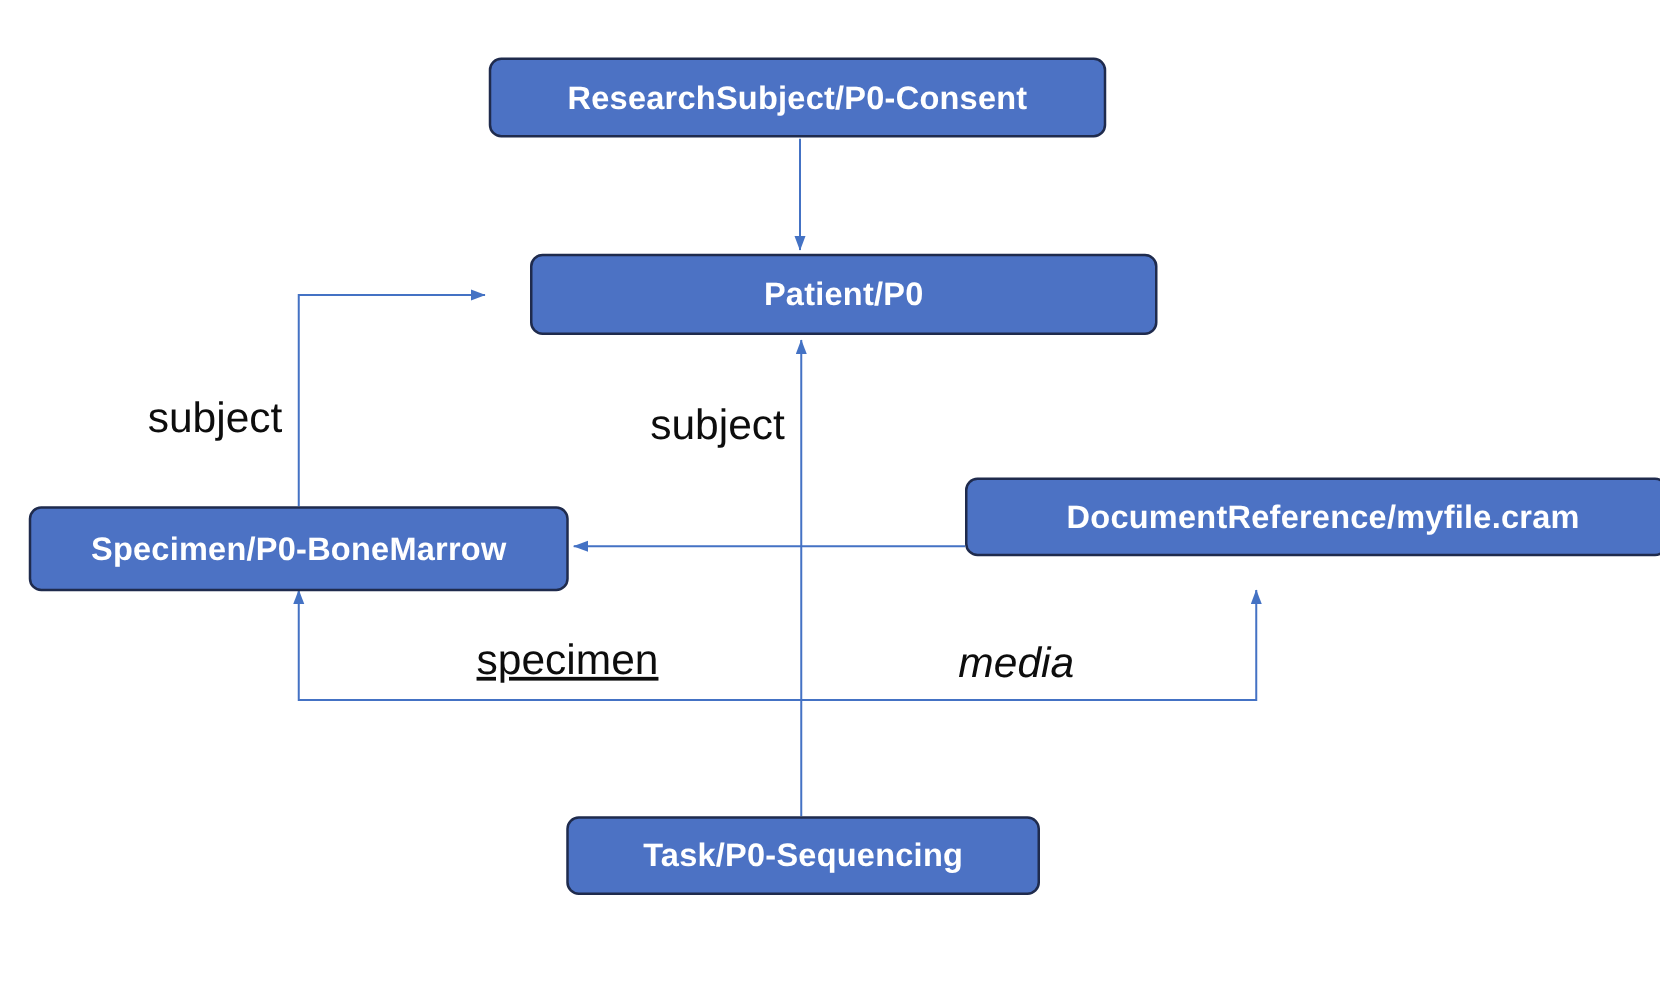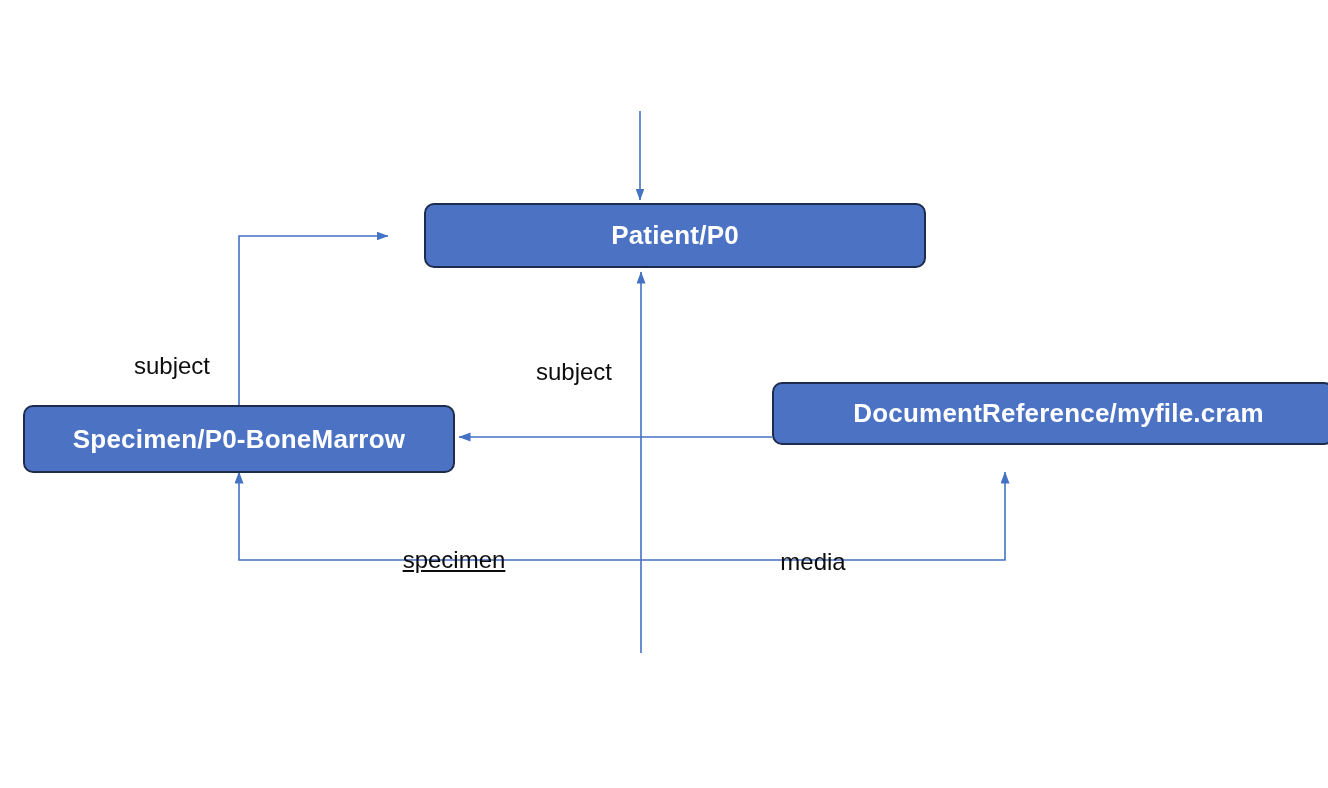--- a/index.html
+++ b/index.html
@@ -38,24 +38,23 @@
     color: var(--node-text, #ffffff);
     font-size: 26px;
     font-weight: bold;
     letter-spacing: 0.2px;
     white-space: nowrap;
   }
   .edge-label {
     position: absolute;
     transform: translate(-50%, -50%);
     color: var(--label-text, #0d0d0d);
-    font-size: 24px;
+    font-size: 34px;
     white-space: nowrap;
     z-index: 3;
-    margin-top: 31px;
   }
 </style>
 </head>
 <body>
 
 <div id="canvas">
 
   <svg id="edge-layer" width="1328" height="788" viewBox="0 0 1328 788" xmlns="http://www.w3.org/2000/svg">
     <defs>
       <marker id="arrowhead" markerUnits="userSpaceOnUse" markerWidth="13" markerHeight="10" refX="11.5" refY="4.5" orient="auto">
@@ -63,32 +62,38 @@
       </marker>
     </defs>
   <polyline points="640,111 640,200" fill="none" stroke="#4472C4" stroke-width="1.6" marker-end="url(#arrowhead)"></polyline>
       <polyline points="239,405 239,236 388,236" fill="none" stroke="#4472C4" stroke-width="1.6" marker-end="url(#arrowhead)"></polyline>
       <polyline points="641,653 641,272" fill="none" stroke="#4472C4" stroke-width="1.6" marker-end="url(#arrowhead)"></polyline>
       <polyline points="772,437 459,437" fill="none" stroke="#4472C4" stroke-width="1.6" marker-end="url(#arrowhead)"></polyline>
       <polyline points="641,560 239,560 239,472" fill="none" stroke="#4472C4" stroke-width="1.6" marker-end="url(#arrowhead)"></polyline>
       <polyline points="641,560 1005,560 1005,472" fill="none" stroke="#4472C4" stroke-width="1.6" marker-end="url(#arrowhead)"></polyline>
     </svg>
 
+  <div class="node" style="left: 391px; top: 46px; width: 494px; height: 64px;">
+    <span class="node-label">ResearchSubject/P0-Consent</span>
+  </div>
 
   <div class="node" style="left: 390px; top: 203px; width: 502px; height: 65px; margin-left: 34px;">
     <span class="node-label">Patient/P0</span>
   </div>
 
   <div class="node" style="left: 23px; top: 405px; width: 432px; height: 68px;">
     <span class="node-label">Specimen/P0-BoneMarrow</span>
   </div>
 
   <div class="node" style="left: 772px; top: 382px; width: 562px; height: 63px; padding-left: 11px;">
     <span class="node-label">DocumentReference/myfile.cram</span>
   </div>
 
+  <div class="node" style="left: 453px; top: 653px; width: 379px; height: 63px;">
+    <span class="node-label">Task/P0-Sequencing</span>
+  </div>
 
   <div class="edge-label" style="left: 172px; top: 335px;">subject</div>
   <div class="edge-label" style="left: 574px; top: 341px;">subject</div>
   <div class="edge-label" style="left: 454px; top: 529px; text-decoration: underline;">specimen</div>
-  <div class="edge-label" style="left: 813px; top: 531px;">media</div>
+  <div class="edge-label" style="left: 813px; top: 531px; font-style: italic;">media</div>
 
 </div>
 
 </body></html>

